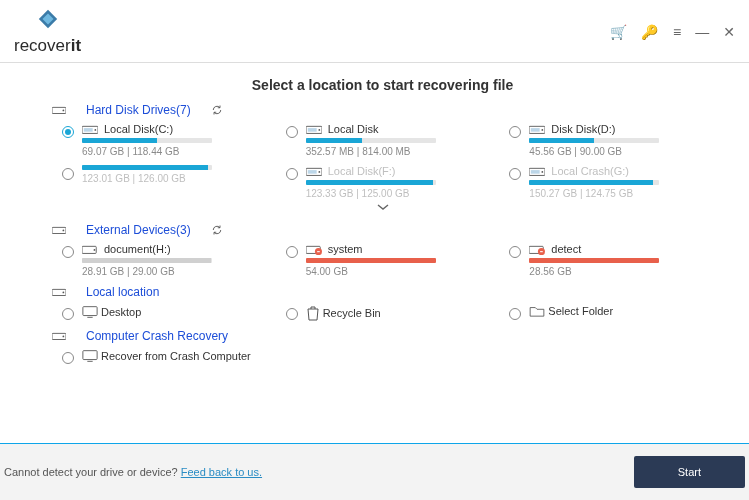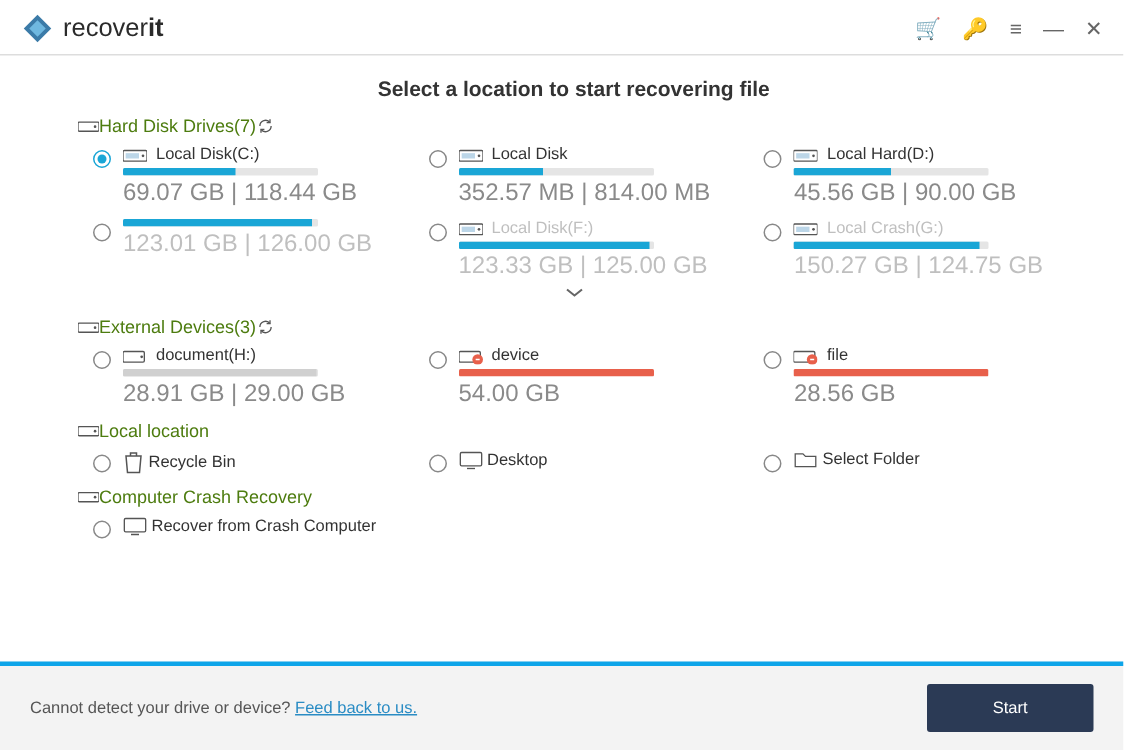--- a/index.html
+++ b/index.html
@@ -1,43 +1,43 @@
 <!DOCTYPE html>
 <html><head>
 <meta charset="utf-8">
 <style>
 * { box-sizing: border-box; margin: 0; padding: 0; }
 body { font-family: -apple-system, "Segoe UI", Arial, sans-serif; background: #fff; color: #333; font-size: 12px; width: 749px; height: 500px; overflow: hidden; display: flex; flex-direction: column; }
 .titlebar { display: flex; align-items: center; justify-content: space-between; padding: 8px 14px 6px 14px; border-bottom: 1px solid #ddd; }
-.logo { display: flex; align-items: center; gap: 6px; }
+.logo { display: flex; align-items: center; gap: 6px; flex-direction: column; }
 .logo-text { font-size: 17px; font-weight: 400; color: #2b2b2b; }
 .logo-text b { font-weight: 700; }
 .winctl { display: flex; align-items: center; gap: 14px; }
 .winctl span { cursor: pointer; color: #666; font-size: 14px; line-height: 1; }
 .cart-icon { color: #e06b3a !important; }
 .key-icon { color: #4aa0dd !important; }
 .content { flex: 1; padding: 10px 36px 0 52px; overflow: hidden; }
 .heading { text-align: center; font-size: 14px; color: #333; font-weight: 600; margin: 4px 0 10px; }
-.section-hdr { display: flex; align-items: center; gap: 0; font-size: 12px; color: #4d7c0f; margin: 8px 0 6px; }
+.section-hdr { display: flex; align-items: center; gap: 20px; font-size: 12px; color: #1d4ed8; margin: 8px 0 6px; }
 .hdd-sm { display: inline-block; }
 .grid { display: grid; grid-template-columns: repeat(3, 1fr); column-gap: 20px; row-gap: 8px; margin-left: 10px; }
 .item { display: flex; align-items: flex-start; gap: 8px; }
 .radio { width: 12px; height: 12px; border: 1px solid #888; border-radius: 50%; margin-top: 3px; flex: 0 0 auto; position: relative; cursor: pointer; }
 .radio.sel { border-color: #1aa6d6; }
 .radio.sel::after { content: ""; position: absolute; inset: 2px; background: #1aa6d6; border-radius: 50%; }
 .drive { display: flex; flex-direction: column; gap: 3px; flex: 1; }
 .drive-top { display: flex; align-items: center; gap: 6px; }
 .drive-label { font-size: 11px; color: #333; }
 .bar { height: 5px; width: 130px; background: #e5e5e5; border-radius: 1px; overflow: hidden; }
 .fill { height: 100%; background: #1aa6d6; }
 .fill.red { background: #e8604b; }
 .faded .drive-label, .faded .usage { color: #bfbfbf; }
-.usage { font-size: 16px; color: #8a8a8a; margin-left: 0; }
+.usage { font-size: 10px; color: #8a8a8a; margin-left: 0; }
 .expand { text-align: center; margin: 2px 0 4px; color: #666; cursor: pointer; }
-.footer { display: flex; align-items: center; justify-content: space-between; padding: 12px 20px; background: #f3f3f3; border-top: 3px solid #0ea5e9; }
+.footer { display: flex; align-items: center; justify-content: space-between; padding: 12px 4px; background: #f3f3f3; border-top: 1px solid #0ea5e9; }
 .foot-text { font-size: 11px; color: #555; }
 .foot-text a { color: #2a8cc4; text-decoration: underline; cursor: pointer; }
 .start-btn { background: #2b3a55; color: #fff; border: none; padding: 10px 44px; font-size: 11px; cursor: pointer; border-radius: 2px; }
 .simple-row .drive { flex-direction: row; align-items: center; }
 </style>
 </head>
 <body>
 
 <div class="titlebar">
   <div class="logo">
@@ -107,21 +107,21 @@
       </div>
       <div class="item ">
         <span class="radio "></span>
         <div class="drive">
           <div class="drive-top">
             <svg width="16" height="12" viewBox="0 0 18 12">
               <rect x="0" y="3" width="18" height="8" rx="1" fill="none" stroke="#555"></rect>
               <rect x="2" y="5" width="10" height="4" fill="#bcd6e8"></rect>
               <circle cx="15" cy="7" r="1" fill="#555"></circle>
             </svg>
-            <span class="drive-label">Local Hard(D:)</span>
+            <span class="drive-label">Disk Disk(D:)</span>
           </div>
           <div class="bar">
             <div class="fill" style="width:50%"></div>
           </div>
           <span class="usage">45.56  GB | 90.00  GB</span>
         </div>
       </div>
       <div class="item faded">
         <span class="radio "></span>
         <div class="drive">
@@ -202,72 +202,72 @@
       </div>
       <div class="item">
         <span class="radio"></span>
         <div class="drive">
           <div class="drive-top">
             <svg width="16" height="12" viewBox="0 0 18 12">
               <rect x="0" y="3" width="16" height="8" rx="1" fill="none" stroke="#555"></rect>
               <circle cx="14" cy="9" r="4" fill="#e8604b"></circle>
               <path d="M12.5 9h3" stroke="#fff" stroke-width="1.2"></path>
             </svg>
-            <span class="drive-label">device</span>
+            <span class="drive-label">system</span>
           </div>
           <div class="bar">
             <div class="fill red" style="width:100%;"></div>
           </div>
           <span class="usage">54.00  GB</span>
         </div>
       </div>
       <div class="item">
         <span class="radio"></span>
         <div class="drive">
           <div class="drive-top">
             <svg width="16" height="12" viewBox="0 0 18 12">
               <rect x="0" y="3" width="16" height="8" rx="1" fill="none" stroke="#555"></rect>
               <circle cx="14" cy="9" r="4" fill="#e8604b"></circle>
               <path d="M12.5 9h3" stroke="#fff" stroke-width="1.2"></path>
             </svg>
-            <span class="drive-label">file</span>
+            <span class="drive-label">detect</span>
           </div>
           <div class="bar">
             <div class="fill red" style="width:100%;"></div>
           </div>
           <span class="usage">28.56  GB</span>
         </div>
       </div>
     </div>
 
   <div class="section-hdr">
     <svg class="hdd-sm" width="14" height="12" viewBox="0 0 16 12">
         <rect x="0" y="3" width="16" height="7" rx="1" fill="none" stroke="#555"></rect>
         <circle cx="13" cy="6.5" r="1" fill="#555"></circle>
       </svg>
     <span>Local location</span>
   </div>
   <div class="grid simple-row" id="loc-grid">
-      <div class="item">
-        <span class="radio"></span>
-        <div class="drive">
-          <svg width="14" height="16" viewBox="0 0 14 16">
-            <path d="M2 4h10l-1 11H3z M5 4V2h4v2" fill="none" stroke="#555"></path>
-          </svg>
-          <span class="drive-label">Recycle Bin</span>
-        </div>
-      </div>
       <div class="item">
         <span class="radio"></span>
         <div class="drive">
           <svg width="16" height="14" viewBox="0 0 18 14">
             <rect x="1" y="1" width="16" height="10" rx="1" fill="none" stroke="#555"></rect>
             <line x1="6" y1="13" x2="12" y2="13" stroke="#555"></line>
           </svg>
           <span class="drive-label">Desktop</span>
+        </div>
+      </div>
+      <div class="item">
+        <span class="radio"></span>
+        <div class="drive">
+          <svg width="14" height="16" viewBox="0 0 14 16">
+            <path d="M2 4h10l-1 11H3z M5 4V2h4v2" fill="none" stroke="#555"></path>
+          </svg>
+          <span class="drive-label">Recycle Bin</span>
         </div>
       </div>
       <div class="item">
         <span class="radio"></span>
         <div class="drive">
           <svg width="16" height="12" viewBox="0 0 18 14">
             <path d="M1 3h6l2 2h8v8H1z" fill="none" stroke="#555"></path>
           </svg>
           <span class="drive-label">Select Folder</span>
         </div>

